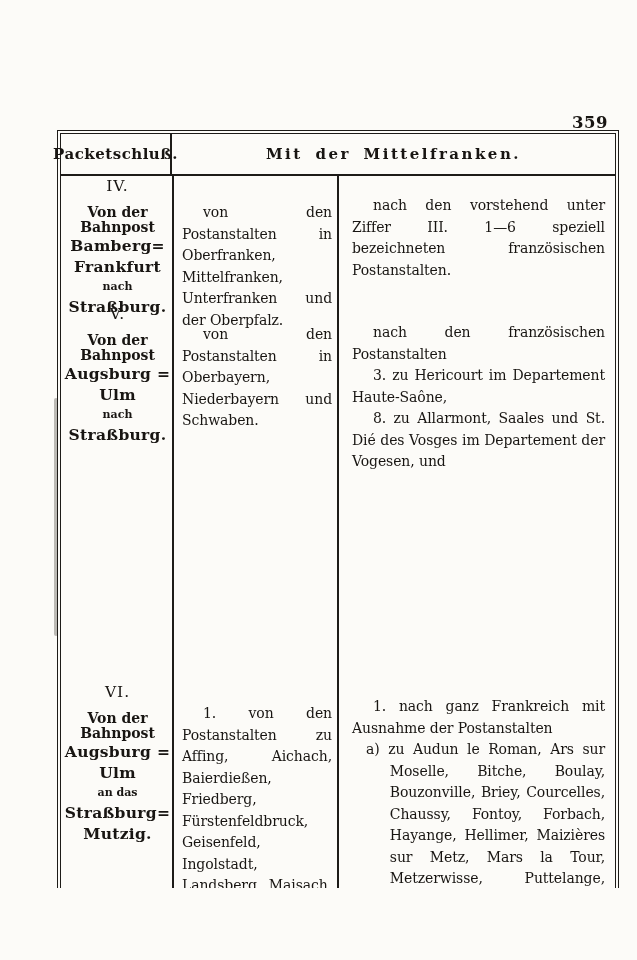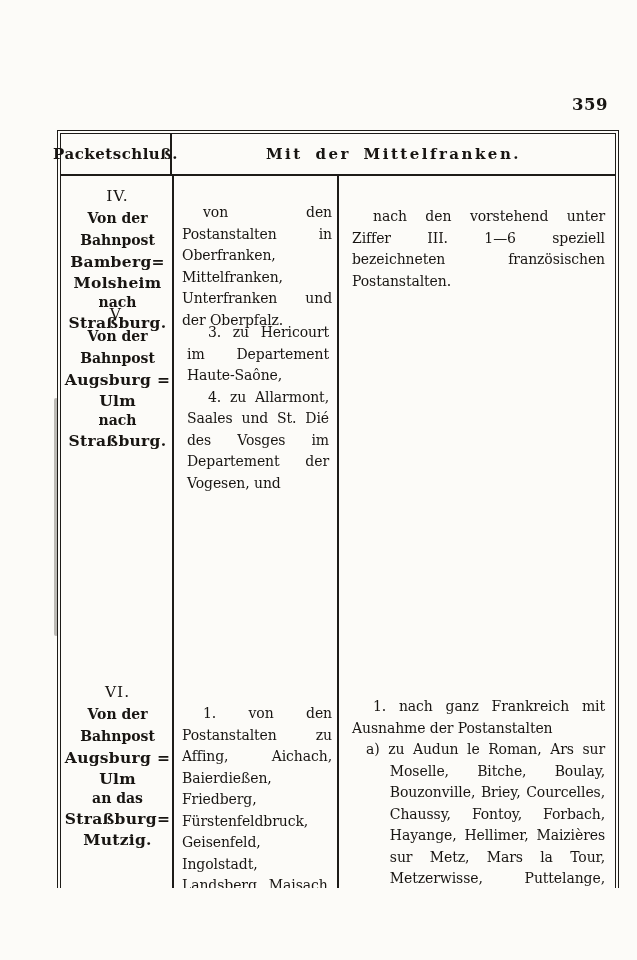--- a/index.html
+++ b/index.html
@@ -8,21 +8,21 @@
     background:#f3f2ee;
     font-family:"DejaVu Serif","Liberation Serif",serif;
     color:#181512;
     overflow:hidden;
   }
   .page{
     position:relative;width:637px;height:960px;
     background:#fcfbf8;
   }
   .page-number{
-    position:absolute;top:95px;right:29px;
+    position:absolute;top:113px;right:29px;
     font-weight:700;font-size:16.5px;letter-spacing:.5px;
   }
   
   .ptable{
     position:absolute;left:57px;top:130px;width:554px;
     border-top:4px double #1d1b18;
     border-left:4px double #1d1b18;
     border-right:4px double #1d1b18;
     background:#fcfbf8;
   }
@@ -43,34 +43,34 @@
   .v1{left:111px;}
   .v2{left:276px;}
   .section{display:grid;grid-template-columns:113px 165px 276px;}
   .sec4{height:124px;}
   .sec5{height:380px;}
   .sec6{height:208px;}
   
   .cell{overflow:visible;}
   .c1{text-align:center;}
   .c2,.c3{font-size:14px;line-height:21.5px;letter-spacing:-.1px;}
-  .s4-c1{padding-top:10px;}
+  .s4-c1{padding-top:0;}
   .s4-c2{padding:26px 7px 0 8px;}
-  .s4-c3{padding:30px 10px 0 13px;}
+  .s4-c3{padding:19px 10px 0 13px;}
   .s5-c1{padding-top:4px;}
   .s5-c2{padding:24px 7px 0 8px;}
   .s5-c3{padding:22px 10px 0 13px;}
   .s6-c1{padding-top:2px;}
   .s6-c2{padding:23px 7px 0 8px;}
   .s6-c3{padding:16px 10px 0 13px;}
   
   .numeral{font-weight:400;font-size:15.5px;line-height:21px;letter-spacing:1px;}
-  .rl{font-weight:700;font-size:14px;line-height:22px;}
+  .rl{font-weight:700;font-size:14px;line-height:15px;margin-top:8px;}
   .rl-big{font-weight:700;font-size:15.5px;letter-spacing:.3px;line-height:21px;text-align:center;}
-  .rl-small{font-weight:700;font-size:14px;line-height:19px;}
+  .rl-small{font-weight:700;font-size:11px;line-height:19px;}
   .rl-ant{font-weight:400;font-size:13.5px;line-height:21px;}
   
   .p{margin:0;text-align:justify;text-indent:1.5em;}
   .p-hang{margin:0;text-align:justify;padding-left:2.7em;text-indent:-1.7em;}
   
   .smudge{
     position:absolute;left:54px;top:398px;width:4px;height:238px;
     background:#6e6a64;opacity:.45;border-radius:2px;
   }
 </style>
@@ -91,43 +91,47 @@
 
     <div class="tbody">
       <div class="vline v1"></div>
       <div class="vline v2"></div>
 
       <div class="section sec4">
         <div class="cell c1 s4-c1">
           <div class="numeral">IV.</div>
           <div class="rl">Von der Bahnpost</div>
           <div class="rl-big">Bamberg=</div>
-          <div class="rl-big">Molsheim</div>
+          <div class="rl-big">Frankfurt</div>
           <div class="rl-small">nach</div>
           <div class="rl-big">Straßburg.</div>
         </div>
         <div class="cell c2 s4-c2">
           <p class="p">von den Postanstalten in Oberfranken, Mittelfranken, Unterfranken und der Oberpfalz.</p>
         </div>
         <div class="cell c3 s4-c3">
           <p class="p">nach den vorstehend unter Ziffer III. 1—6 speziell bezeichneten französischen Postanstalten.</p>
         </div>
       </div>
 
       <div class="section sec5">
         <div class="cell c1 s5-c1">
           <div class="numeral">V.</div>
           <div class="rl">Von der Bahnpost</div>
           <div class="rl-big">Augsburg = Ulm</div>
           <div class="rl-small">nach</div>
           <div class="rl-big">Straßburg.</div>
         </div>
+        <div class="cell c2 s5-c2">
+          <p class="p">von den Postanstalten in Oberbayern, Niederbayern und Schwaben.</p>
+        </div>
         <div class="cell c3 s5-c3">
+          <p class="p">nach den französischen Postanstalten</p>
           <p class="p">3. zu Hericourt im Departement Haute-Saône,</p>
-          <p class="p">4. zu Allarmont, Saales und St. Dié des Vosges im Departement der Vogesen, und</p>
+          <p class="p">8. zu Allarmont, Saales und St. Dié des Vosges im Departement der Vogesen, und</p>
         </div>
       </div>
 
       <div class="section sec6">
         <div class="cell c1 s6-c1">
           <div class="numeral">VI.</div>
           <div class="rl">Von der Bahnpost</div>
           <div class="rl-big">Augsburg = Ulm</div>
           <div class="rl-small">an das</div>
           <div class="rl-big">Straßburg=</div>

